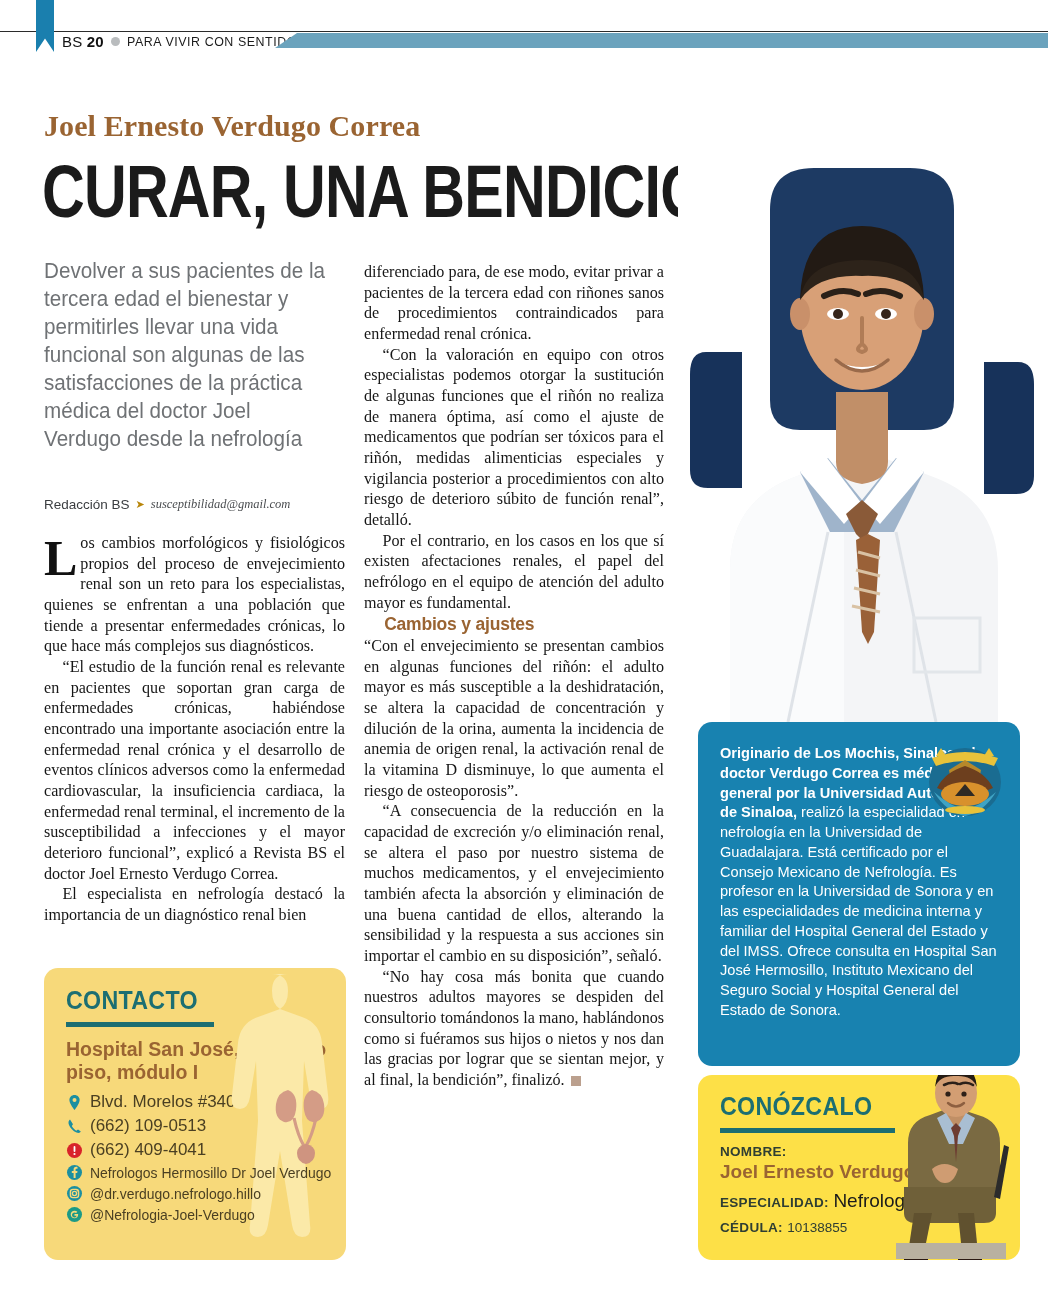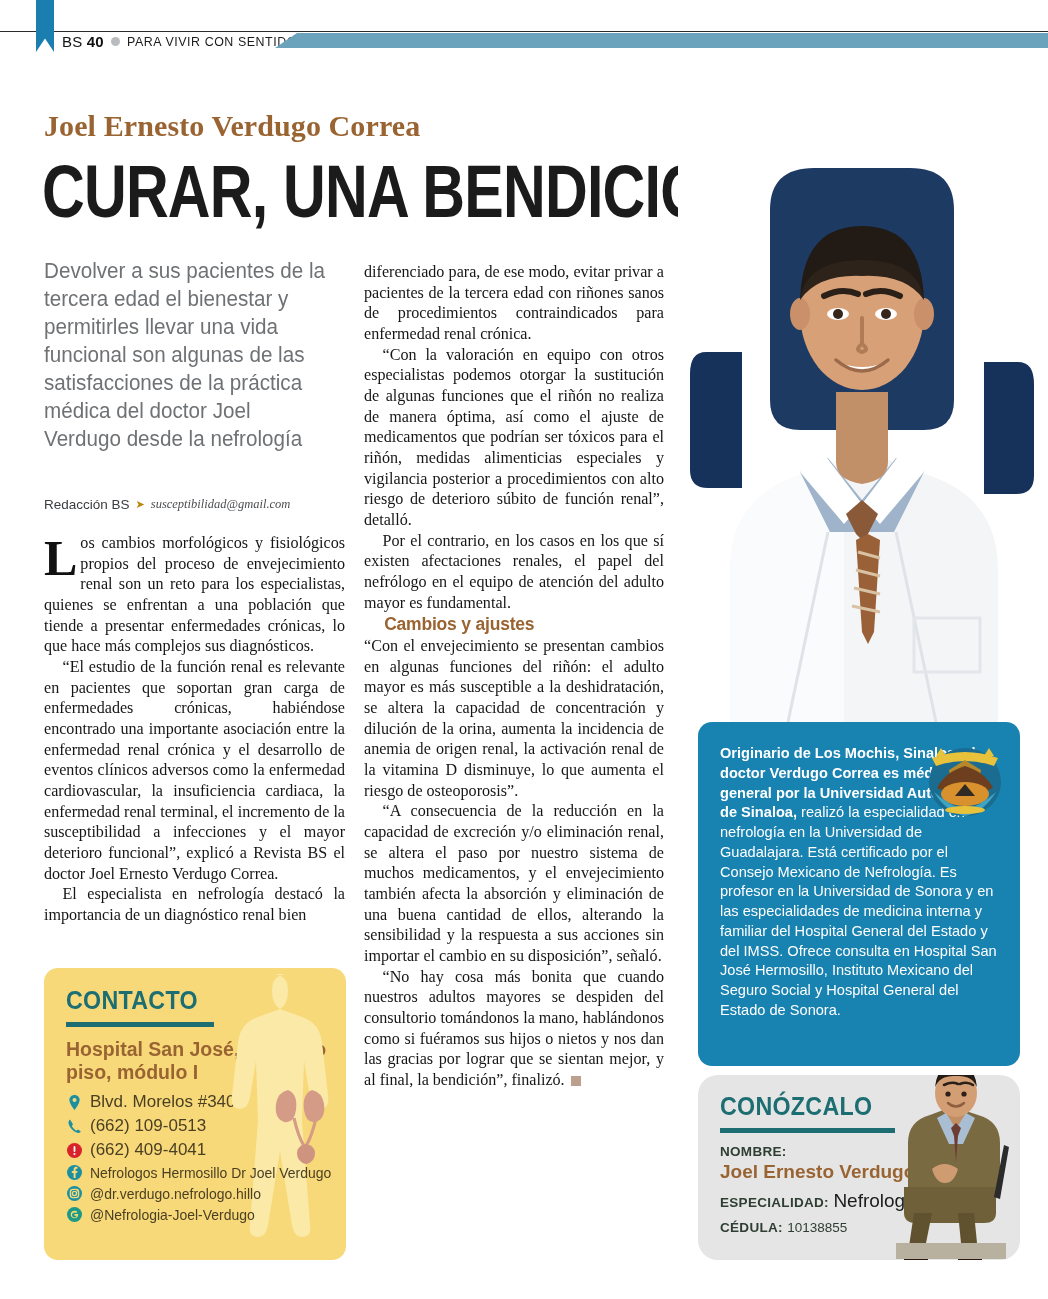--- a/index.html
+++ b/index.html
@@ -64,21 +64,21 @@
 
   
   .bio{position:absolute;left:698px;top:722px;width:322px;height:344px;
     background:#1882b0;border-radius:14px;box-sizing:border-box;padding:22px 20px 14px 22px;}
   .bio-text{font-size:14.6px;line-height:1.355;color:#ffffff;}
   .bio-text b{font-weight:700;}
   .bio-seal{position:absolute;right:12px;top:14px;width:86px;height:86px;}
 
   
   .conoz{position:absolute;left:698px;top:1075px;width:322px;height:185px;
-    background:#e5e5e5;border-radius:20px;box-sizing:border-box;padding:17px 18px 12px 22px;overflow:hidden;}
+    background:#fde047;border-radius:14px;box-sizing:border-box;padding:17px 18px 12px 22px;overflow:hidden;}
   .conoz h3{margin:0;font-size:25px;font-weight:700;color:#1c6e72;letter-spacing:.3px;
     transform:scaleX(.93);transform-origin:left center;}
   .conoz .rule{width:175px;height:5px;background:#1c6e72;margin:7px 0 11px 0;}
   .lbl{font-size:13.5px;font-weight:700;color:#2f3e33;letter-spacing:.3px;}
   .nm{font-size:19px;font-weight:700;color:#9a6432;line-height:1.12;margin-top:2px;}
   .esp-row{margin-top:8px;}
   .esp-val{font-size:19px;font-weight:400;color:#1b1b1b;}
   .ced-row{margin-top:6px;}
   .ced-val{font-size:13.5px;color:#2f3e33;font-weight:400;}
   .conoz-photo{position:absolute;right:-4px;top:-18px;width:150px;height:210px;}
@@ -99,21 +99,21 @@
   .body-silhouette{position:absolute;right:-6px;top:0;width:150px;height:280px;}
 </style>
 </head>
 <body>
 
 <div class="page">
 
   <div class="rh-rule"></div>
   <div class="rh-ribbon"></div>
   <div class="rh-label">
-    <span class="rh-bs">BS&nbsp;<b>40</b></span>
+    <span class="rh-bs">BS&nbsp;<b>20</b></span>
     <span class="rh-dot"></span>
     <span class="rh-kicker">PARA VIVIR CON SENTIDO</span>
   </div>
   <div class="rh-bar"></div>
 
   <div class="byline-top">Joel Ernesto Verdugo Correa</div>
   <div class="headline">CURAR, UNA BENDICIÓN</div>
 
   <div class="deck">Devolver a sus pacientes de la tercera edad el bienestar y permitirles llevar una vida funcional son algunas de las satisfacciones de la práctica médica del doctor Joel Verdugo desde la nefrología</div>
   <div class="credit">

